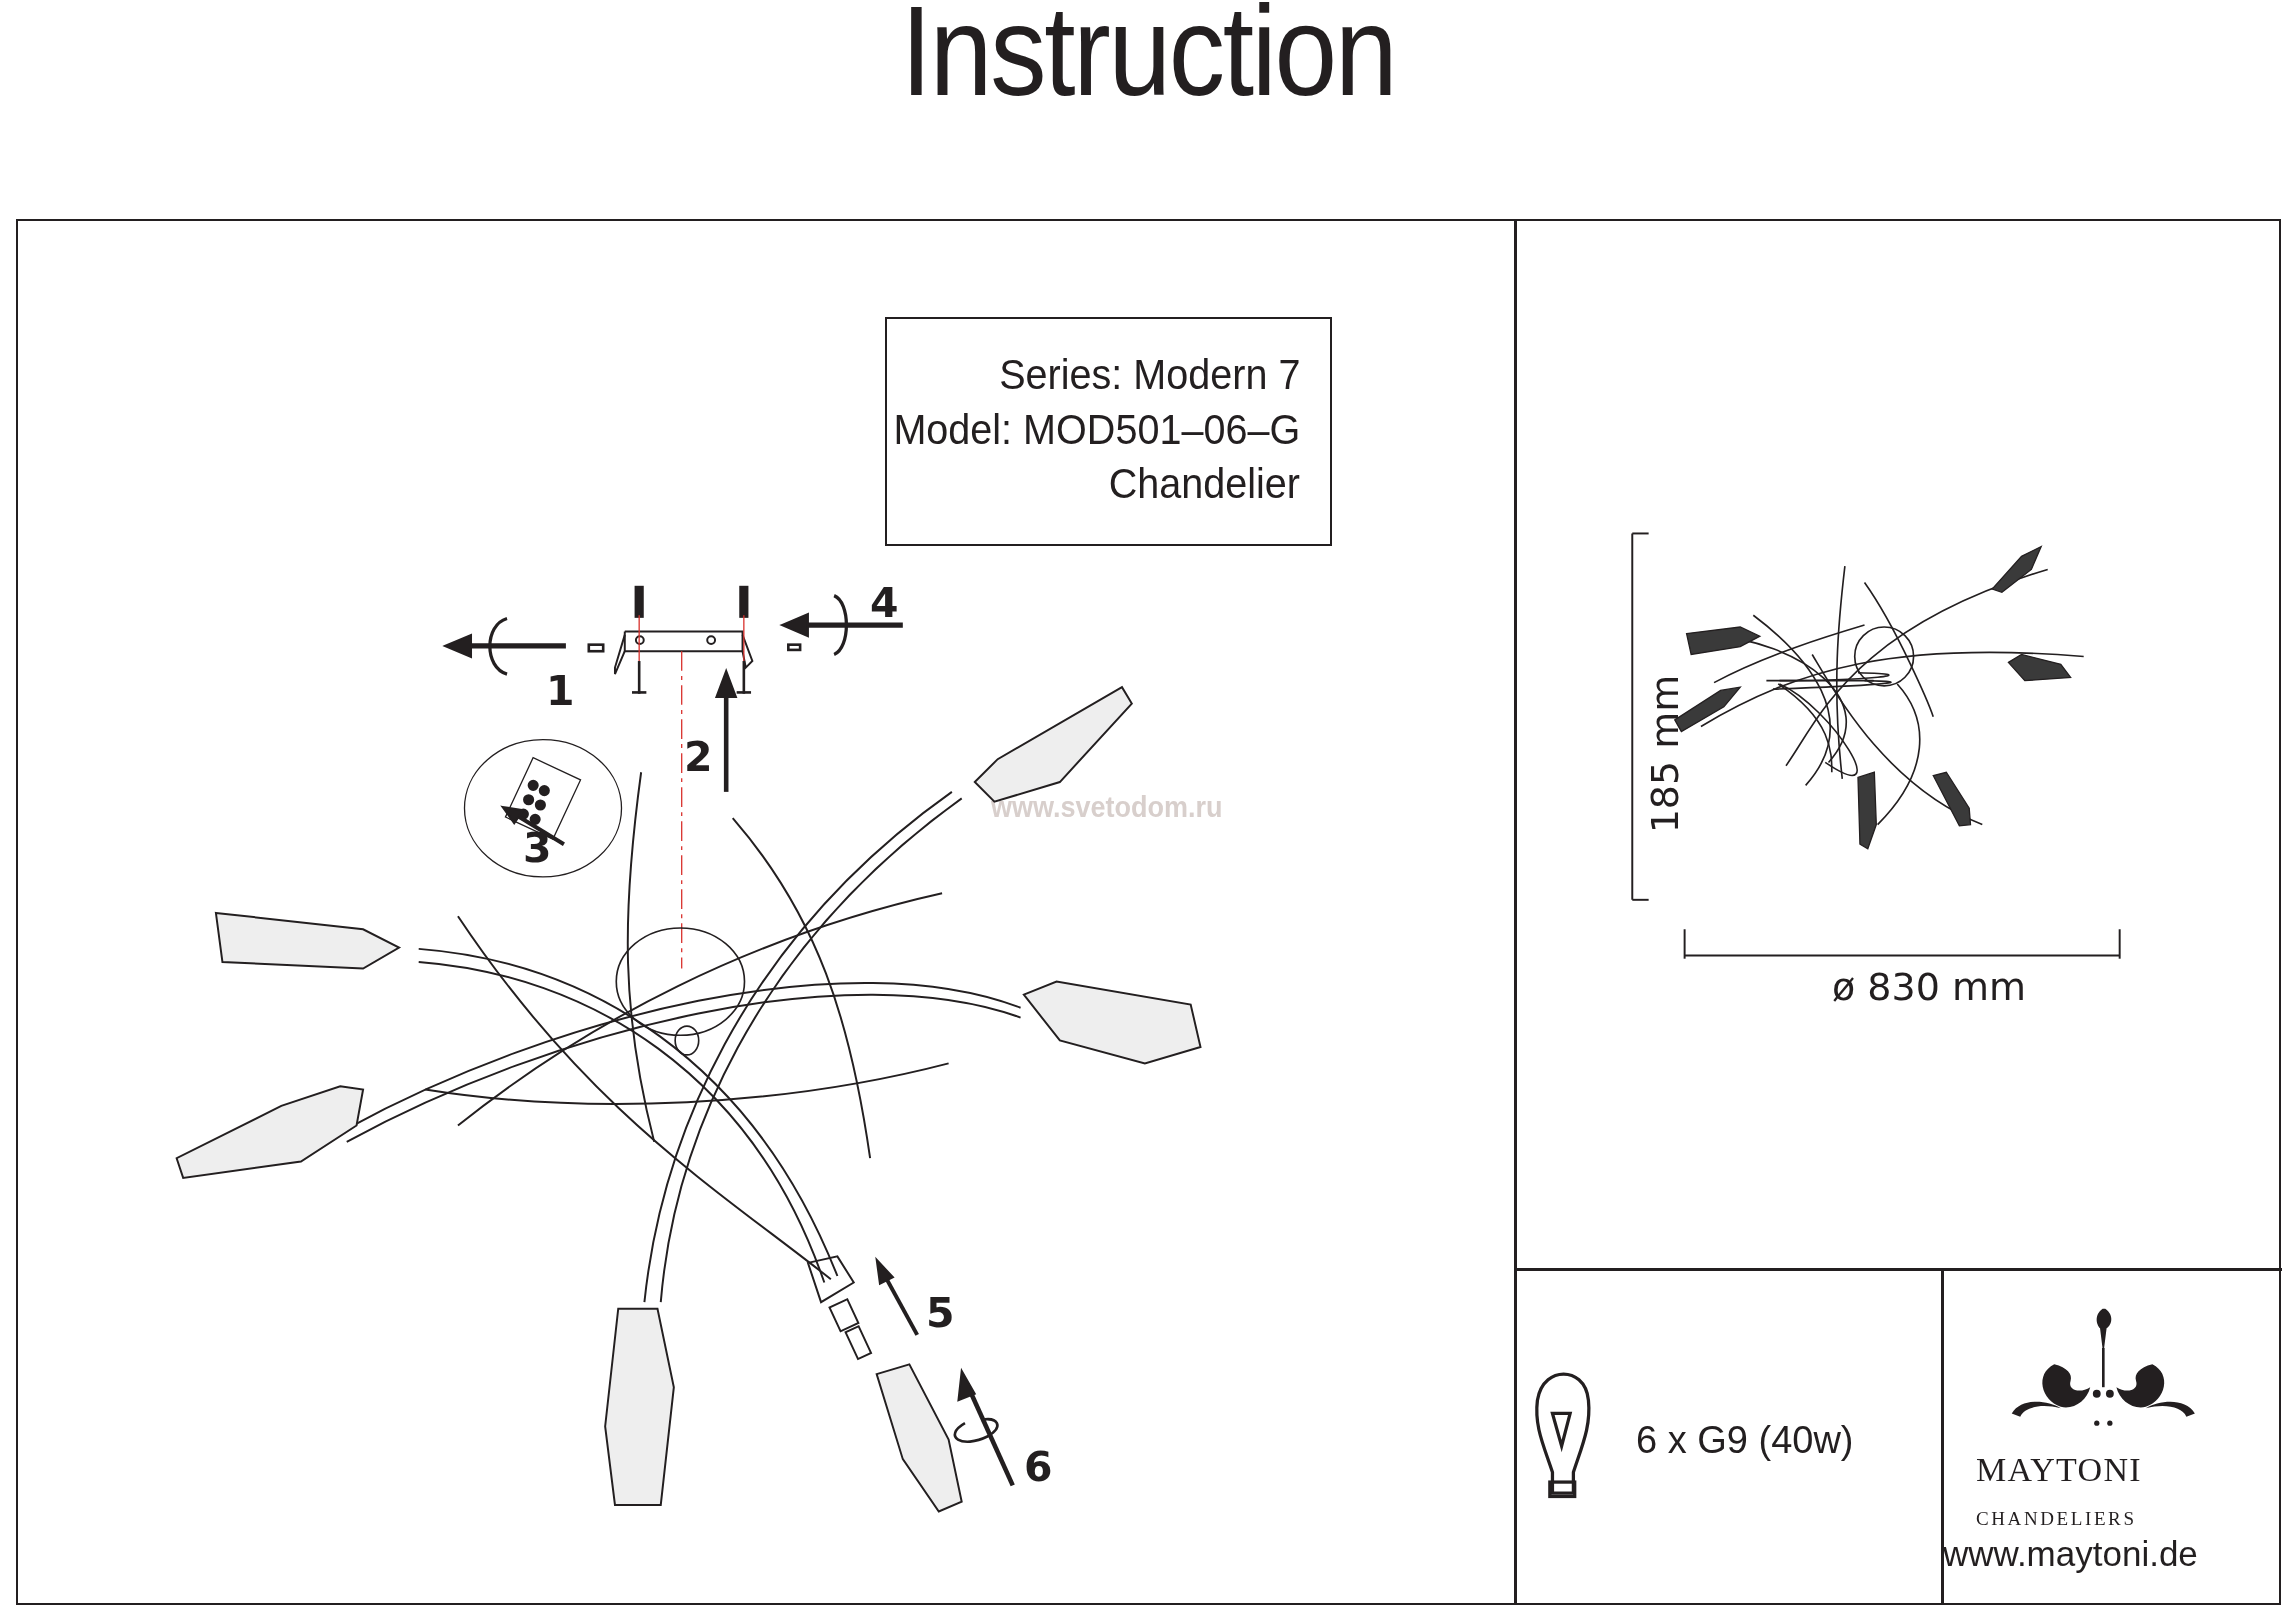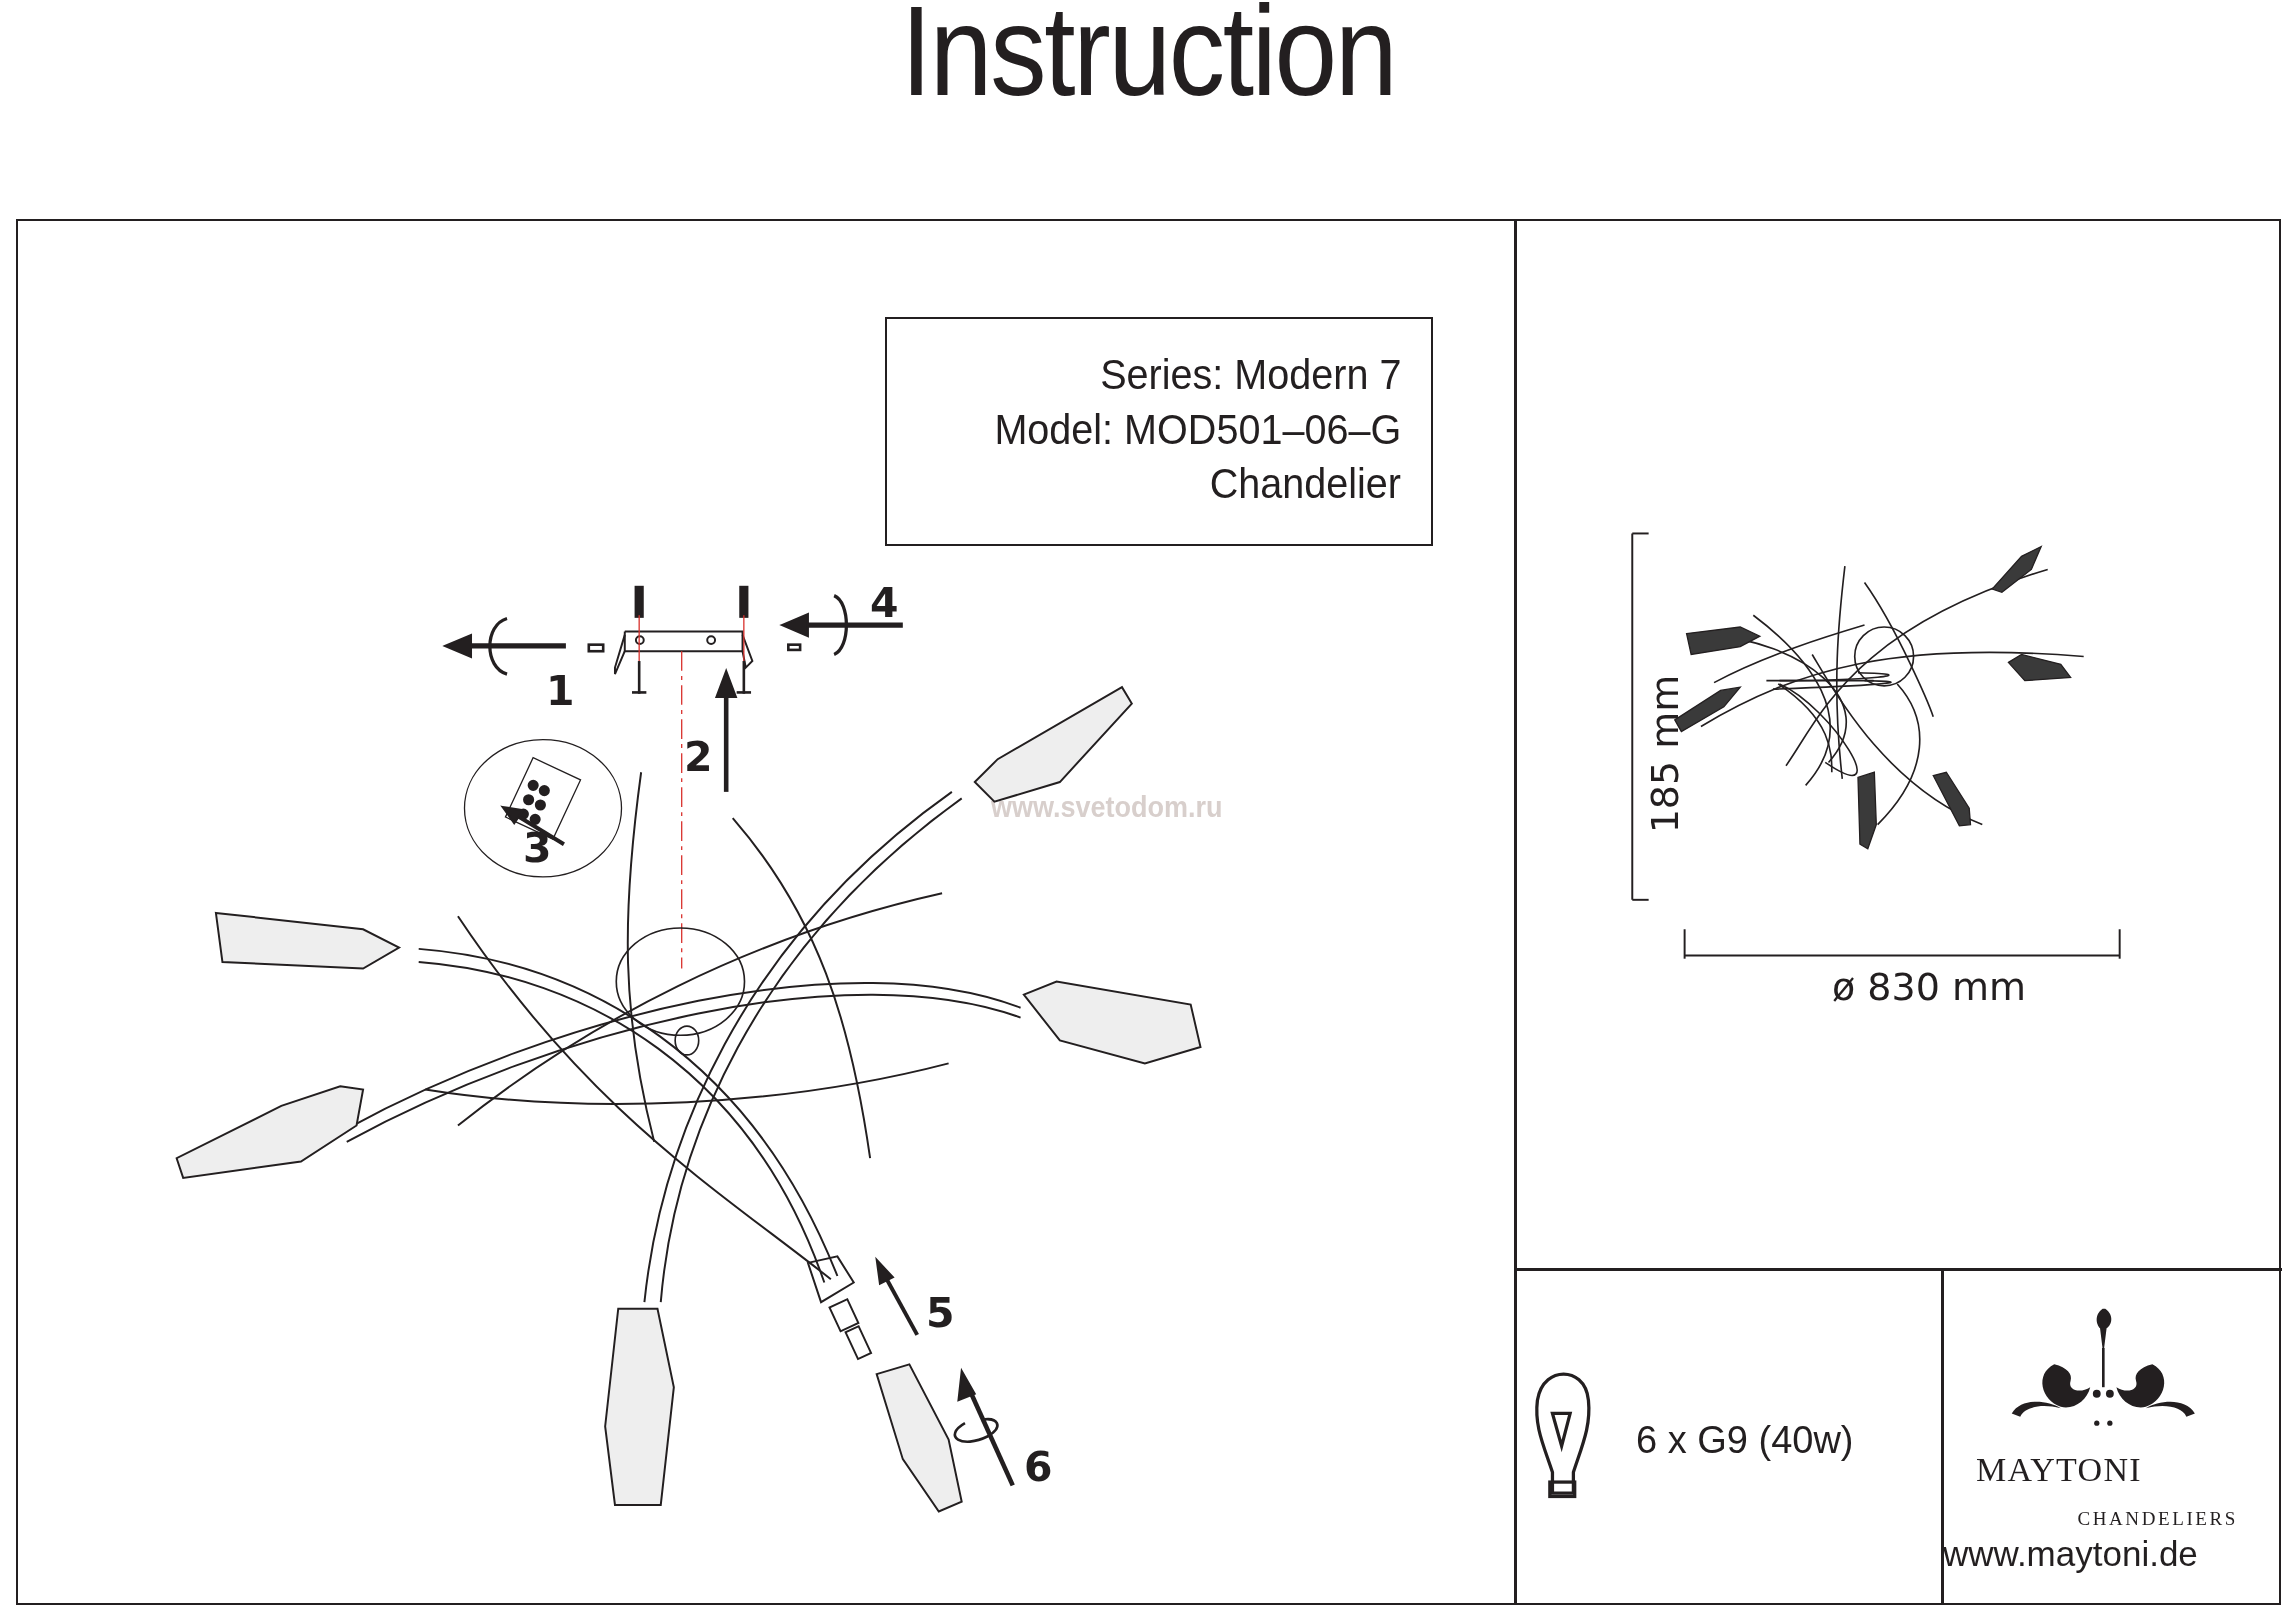--- a/index.html
+++ b/index.html
@@ -2,29 +2,29 @@
 <html style="font-size:10.5px"><head>
 <meta charset="utf-8">
 <style>
   html, body { margin:0; padding:0; background:#ffffff; }
   body { width:2295px; height:1623px; position:relative; overflow:hidden; font-family:"Liberation Sans", sans-serif; color:#231f20; }
   .title { position:absolute; left:0; width:2295px; top:-13px; text-align:center; font-size:128px; font-family:"Liberation Sans", sans-serif; letter-spacing:-2.6px; transform:scaleX(0.88); transform-origin:1152px 0; color:#231f20; line-height:1; }
   .frame { position:absolute; left:16.4px; top:219px; width:2265px; height:1386px; border:2.6px solid #231f20; box-sizing:border-box; }
   .vdiv { position:absolute; left:1514px; top:219px; width:2.6px; height:1386px; background:#231f20; }
   .hdiv { position:absolute; left:1514px; top:1268px; width:768px; height:2.6px; background:#231f20; }
   .vdiv2 { position:absolute; left:1941px; top:1268px; width:2.6px; height:337px; background:#231f20; }
-  .infobox { position:absolute; left:885px; top:317px; width:548px; height:229px; border:2.6px solid #231f20; box-sizing:border-box; }
+  .infobox { position:absolute; left:885px; top:317px; width:447px; height:229px; border:2.6px solid #231f20; box-sizing:border-box; }
   .infobox .line { position:absolute; right:30px; font-size:43px; text-align:right; white-space:nowrap; transform:scaleX(0.92); transform-origin:right center; }
   .infobox .l1 { top:31px; } .infobox .l2 { top:86px; } .infobox .l3 { top:140px; }
   .watermark { position:absolute; left:991px; top:790px; font-size:30px; color:#d8cfcc; font-weight:bold; transform:scaleX(0.9); transform-origin:left center; }
   .dim-v-label { position:absolute; left:1586px; top:732px; font-size:38px; font-family:"DejaVu Sans", sans-serif; transform:rotate(-90deg); transform-origin:center center; white-space:nowrap; }
   .dim-h-label { position:absolute; left:1832px; top:965px; font-size:38px; font-family:"DejaVu Sans", sans-serif; white-space:nowrap; }
   .bulb-text { position:absolute; left:1636px; top:1419px; font-size:38px; white-space:nowrap; }
   .brand { position:absolute; left:1976px; top:1451px; width:262px; text-align:left; font-family:"Liberation Serif", serif; font-size:34px; letter-spacing:1.3px; }
-  .brand-sub { position:absolute; left:1976px; top:1508px; width:262px; text-align:right; font-family:"Liberation Serif", serif; font-size:19px; letter-spacing:2.6px; }
+  .brand-sub { position:absolute; left:1976px; top:1508px; width:262px; text-align:left; font-family:"Liberation Serif", serif; font-size:19px; letter-spacing:2.6px; }
   .brand-url { position:absolute; left:1943px; top:1534px; width:340px; text-align:left; font-size:35px; }
   .step { position:absolute; font-family:"DejaVu Sans", sans-serif; font-weight:bold; font-size:41px; color:#231f20; }
   svg.layer { position:absolute; left:0; top:0; }
 </style>
 </head>
 <body>
 
 <div class="title">Instruction</div>
 
 <div class="frame"></div>

